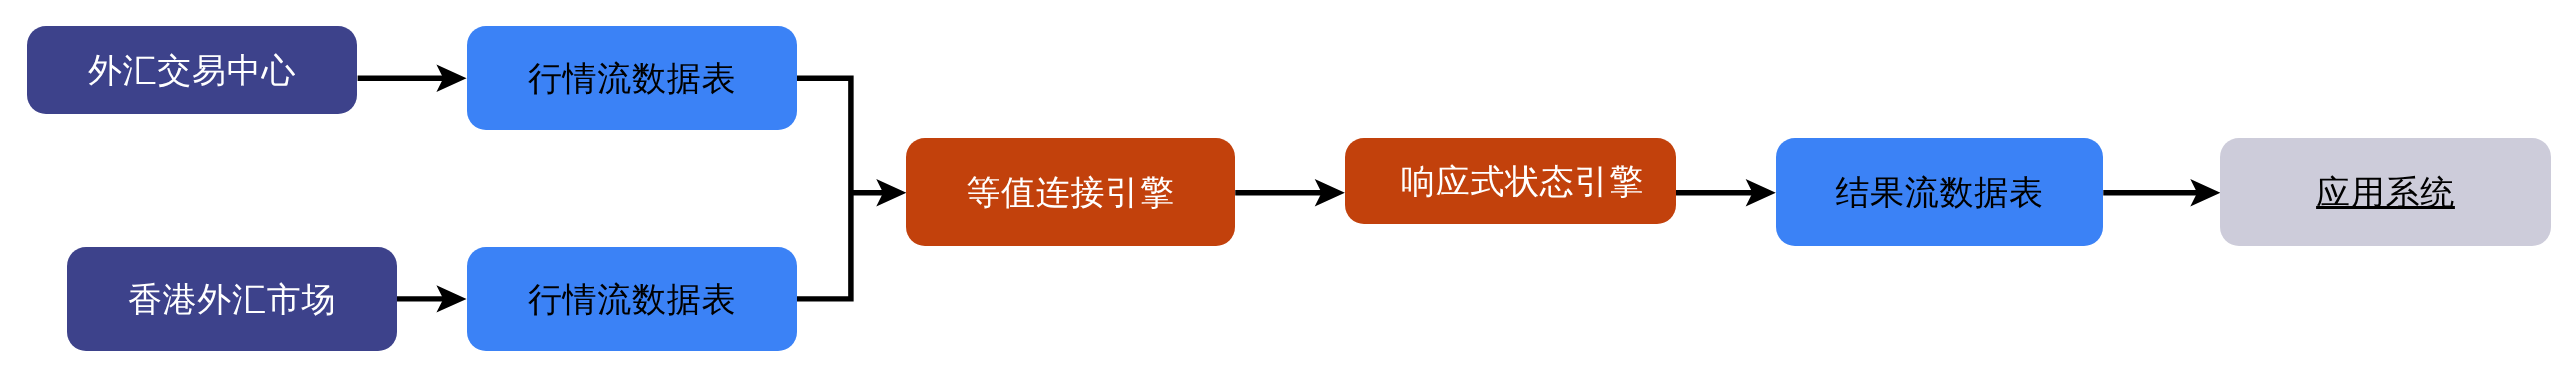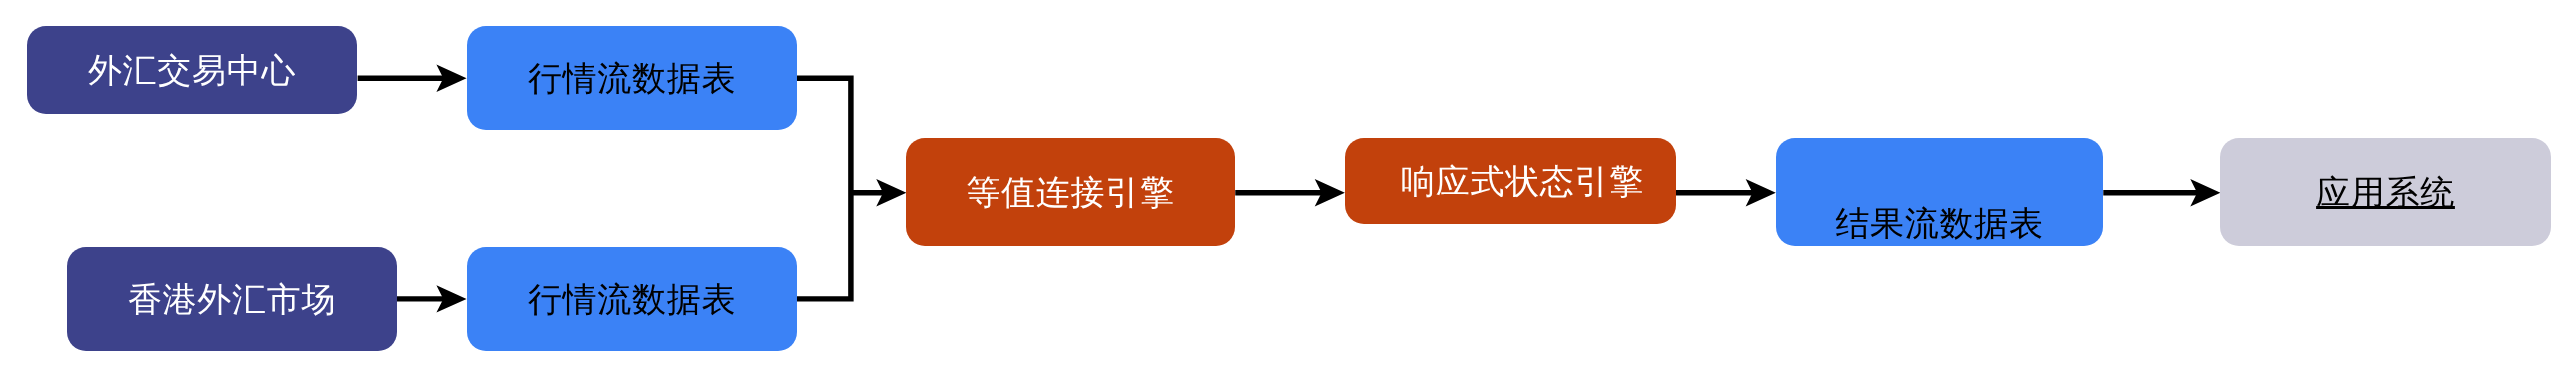--- a/index.html
+++ b/index.html
@@ -99,21 +99,21 @@
   </div>
 
   <div class="node node-blue" style="left:906px; top:138px; width:329px; height:108px;">
     <span>等值连接引擎</span>
   </div>
 
   <div class="node node-blue" style="left:1345px; top:138px; width:331px; height:86px;padding-left:24px;">
     <span>响应式状态引擎</span>
   </div>
 
-  <div class="node node-orange" style="left:1776px; top:138px; width:327px; height:108px;justify-content:flex-end;">
+  <div class="node node-orange" style="left:1776px; top:138px; width:327px; height:108px;">
     <span>结果流数据表</span>
   </div>
 
   <div class="node node-gray" style="left:2220px; top:138px; width:331px; height:108px;">
     <span>应用系统</span>
   </div>
 
 </div>
 
 

